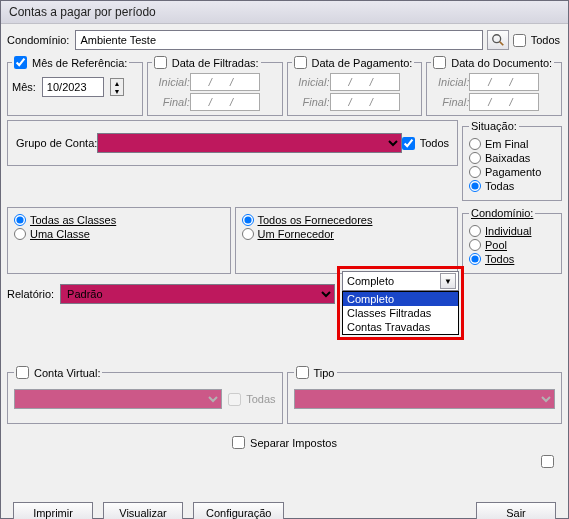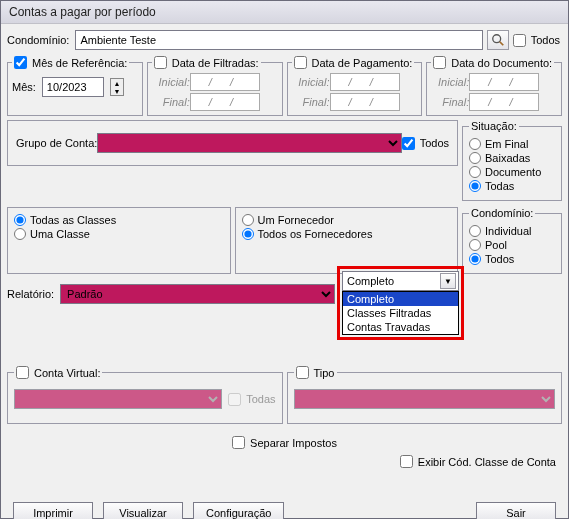--- a/index.html
+++ b/index.html
@@ -83,21 +83,21 @@
     height: 8px; display: flex; align-items: center; justify-content: center;
     font-size: 7px; line-height: 7px; cursor: pointer;
   }
   .select {
     height: 20px; border: 1px solid #7a7a88; background: #be185d;
     font: inherit; padding: 1px 2px;
   }
   .side-box { }
   .radio-list label { display: flex; align-items: center; gap: 4px; margin: 2px 0; }
   .radio-list input { margin: 0; width: 12px; height: 12px; }
-  .mid-row { display: flex; gap: 4px; margin-top: 6px; }
+  .mid-row { display: flex; gap: 4px; margin-top: 6px; text-decoration: underline; }
   .mid-row > fieldset { flex: 1; }
   .relat-row { display: flex; align-items: center; gap: 6px; margin-top: 10px; }
   .dropdown-highlight {
     position: absolute;
     left: 336px; top: 242px;
     width: 127px;
     border: 3px solid #e60000;
     padding: 2px;
     background: transparent;
   }
@@ -235,21 +235,21 @@
           <label>
               <input type="radio" name="sit" style="">
               <span>Em Final</span>
             </label>
           <label>
               <input type="radio" name="sit" style="">
               <span>Baixadas</span>
             </label>
           <label>
               <input type="radio" name="sit" style="">
-              <span>Documento</span>
+              <span>Pagamento</span>
             </label>
           <label>
               <input type="radio" name="sit" checked="" style="">
               <span>Todas</span>
             </label>
         </div>
       </fieldset>
     </div>
 
     <div class="mid-row">
@@ -261,26 +261,26 @@
             </label>
           <label>
               <input type="radio" name="cls" style="">
               <span>Uma Classe</span>
             </label>
         </div>
       </fieldset>
       <fieldset>
         <div class="radio-list">
           <label>
+              <input type="radio" name="forn" checked="" style="">
+              <span>Todos os Fornecedores</span>
+            </label>
+          <label>
               <input type="radio" name="forn" style="">
               <span>Um Fornecedor</span>
-            </label>
-          <label>
-              <input type="radio" name="forn" checked="" style="">
-              <span>Todos os Fornecedores</span>
             </label>
         </div>
       </fieldset>
       <fieldset class="side-box" style="width:100px; flex:0 0 100px;">
         <legend>Condomínio:</legend>
         <div class="radio-list">
           <label>
               <input type="radio" name="cnd" style="">
               <span>Individual</span>
             </label>
@@ -342,21 +342,20 @@
 
     <div class="sep-row">
       <label class="chk">
         <input type="checkbox" style="">
         <span>Separar Impostos</span>
       </label>
     </div>
     <div class="exib-row">
       <label class="chk">
         <input type="checkbox" style="">
-        <span>Exibir Cód. Classe de Conta</span>
       </label>
     </div>
 
     <div class="button-row">
       <button class="btn">Imprimir</button>
       <button class="btn">Visualizar</button>
       <button class="btn">Configuração</button>
       <button class="btn right">Sair</button>
     </div>
 

